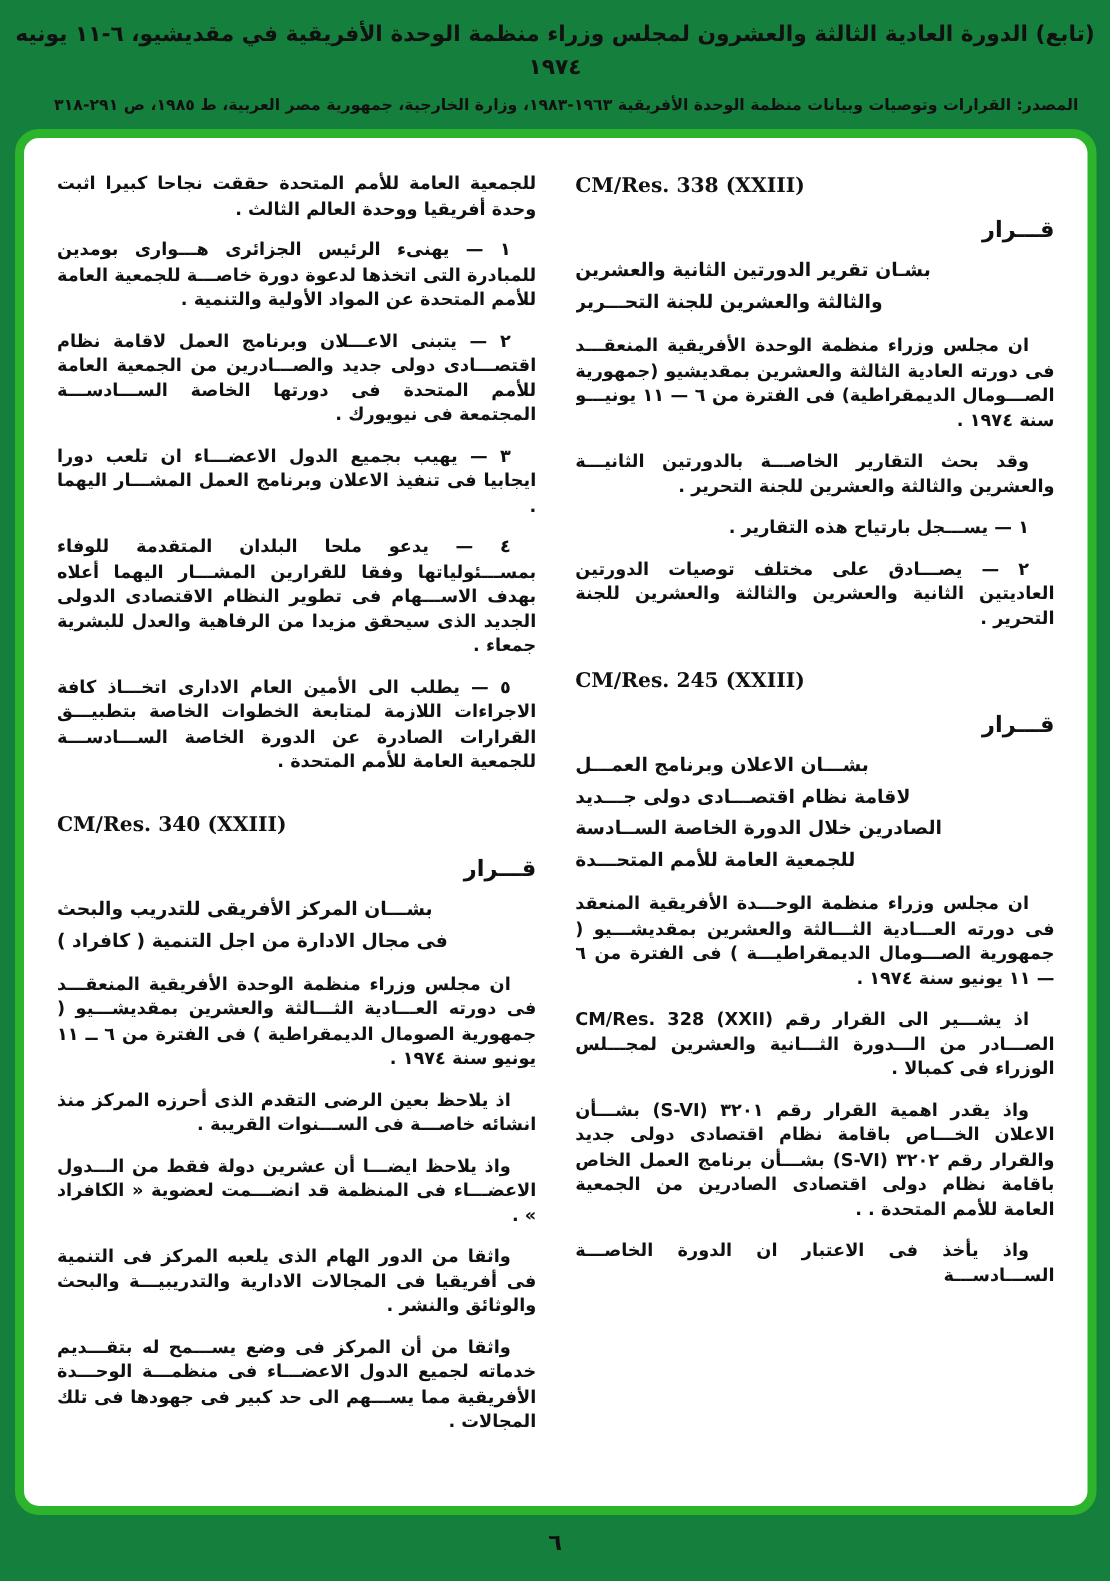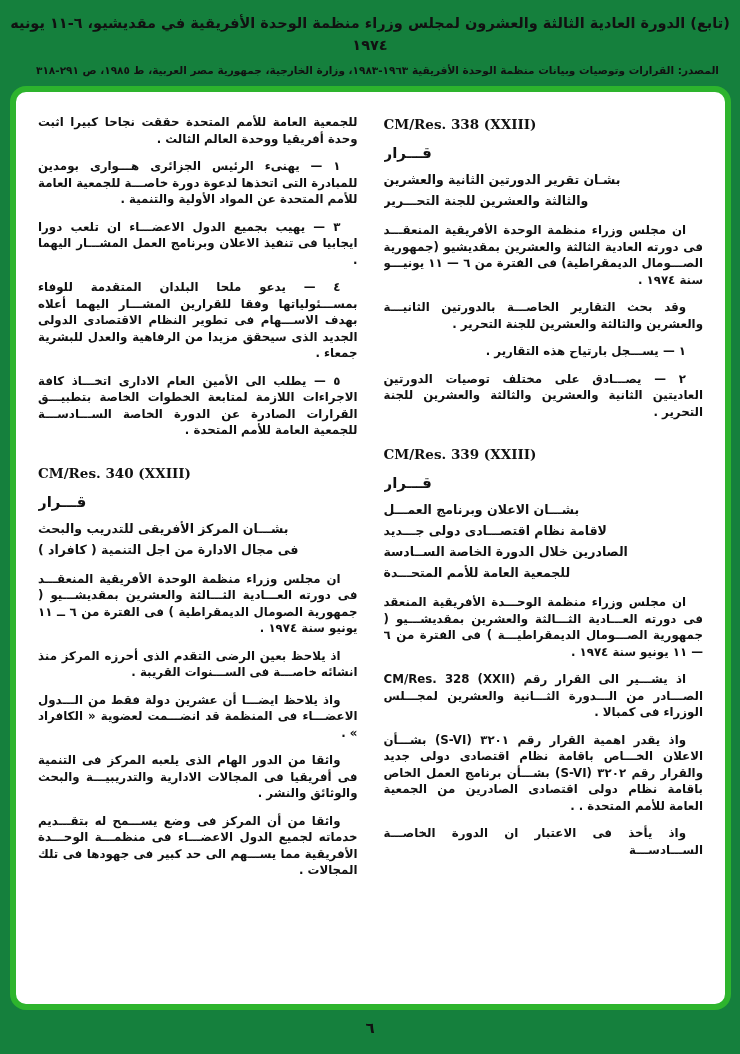--- a/index.html
+++ b/index.html
@@ -69,21 +69,21 @@
     direction: ltr;
     text-align: left;
     font-family: "DejaVu Serif", serif;
     font-weight: 700;
     font-size: 13.5px;
     margin: 2px 0 12px 0;
     unicode-bidi: embed;
   }
   .gap-top { margin-top: 26px; }
   .res-title {
-    text-align: left;
+    text-align: right;
     font-size: 15px;
     font-weight: 700;
     margin: 6px 0 8px 0;
   }
   .res-sub {
     text-align: left;
     font-weight: 700;
     font-size: 12.5px;
     line-height: 19px;
     margin: 0 0 2px 0;
@@ -130,37 +130,38 @@
         <h2 class="res-title">قـــرار</h2>
         <div class="sub-block">
           <div class="res-sub">بشـان تقرير الدورتين الثانية والعشرين</div>
           <div class="res-sub">والثالثة والعشرين للجنة التحـــرير</div>
         </div>
         <p class="body">ان مجلس وزراء منظمة الوحدة الأفريقية المنعقـــد فى دورته العادية الثالثة والعشرين بمقديشيو (جمهورية الصـــومال الديمقراطية) فى الفترة من ٦ — ١١ يونيـــو سنة ١٩٧٤ .</p>
         <p class="body">وقد بحث التقارير الخاصـــة بالدورتين الثانيـــة والعشرين والثالثة والعشرين للجنة التحرير .</p>
         <p class="body">١ — يســـجل بارتياح هذه التقارير .</p>
         <p class="body">٢ — يصـــادق على مختلف توصيات الدورتين العاديتين الثانية والعشرين والثالثة والعشرين للجنة التحرير .</p>
 
-        <div class="res-ref gap-top">CM/Res. 339 (XXIII)</div>
+        <div class="res-ref gap-top">CM/Res. 245 (XXIII)</div>
         <h2 class="res-title">قـــرار</h2>
         <div class="sub-block">
           <div class="res-sub">بشـــان الاعلان وبرنامج العمـــل</div>
           <div class="res-sub">لاقامة نظام اقتصـــادى دولى جـــديد</div>
           <div class="res-sub">الصادرين خلال الدورة الخاصة الســادسة</div>
           <div class="res-sub">للجمعية العامة للأمم المتحـــدة</div>
         </div>
         <p class="body">ان مجلس وزراء منظمة الوحـــدة الأفريقية المنعقد فى دورته العـــادية الثـــالثة والعشرين بمقديشـــيو ( جمهورية الصـــومال الديمقراطيـــة ) فى الفترة من ٦ — ١١ يونيو سنة ١٩٧٤ .</p>
         <p class="body">اذ يشـــير الى القرار رقم CM/Res. 328 (XXII) الصـــادر من الـــدورة الثـــانية والعشرين لمجـــلس الوزراء فى كمبالا .</p>
         <p class="body">واذ يقدر اهمية القرار رقم ٣٢٠١ (S-VI) بشـــأن الاعلان الخـــاص باقامة نظام اقتصادى دولى جديد والقرار رقم ٣٢٠٢ (S-VI) بشـــأن برنامج العمل الخاص باقامة نظام دولى اقتصادى الصادرين من الجمعية العامة للأمم المتحدة . .</p>
         <p class="body">واذ يأخذ فى الاعتبار ان الدورة الخاصـــة الســـادســـة</p>
       </section>
 
       <section class="col">
         <p class="body no-indent">للجمعية العامة للأمم المتحدة حققت نجاحا كبيرا اثبت وحدة أفريقيا ووحدة العالم الثالث .</p>
         <p class="body">١ — يهنىء الرئيس الجزائرى هـــوارى بومدين للمبادرة التى اتخذها لدعوة دورة خاصـــة للجمعية العامة للأمم المتحدة عن المواد الأولية والتنمية .</p>
+        <p class="body">٢ — يتبنى الاعـــلان وبرنامج العمل لاقامة نظام اقتصـــادى دولى جديد والصـــادرين من الجمعية العامة للأمم المتحدة فى دورتها الخاصة الســـادســـة المجتمعة فى نيويورك .</p>
         <p class="body">٣ — يهيب بجميع الدول الاعضـــاء ان تلعب دورا ايجابيا فى تنفيذ الاعلان وبرنامج العمل المشـــار اليهما .</p>
         <p class="body">٤ — يدعو ملحا البلدان المتقدمة للوفاء بمســـئولياتها وفقا للقرارين المشـــار اليهما أعلاه بهدف الاســـهام فى تطوير النظام الاقتصادى الدولى الجديد الذى سيحقق مزيدا من الرفاهية والعدل للبشرية جمعاء .</p>
         <p class="body">٥ — يطلب الى الأمين العام الادارى اتخـــاذ كافة الاجراءات اللازمة لمتابعة الخطوات الخاصة بتطبيـــق القرارات الصادرة عن الدورة الخاصة الســـادســـة للجمعية العامة للأمم المتحدة .</p>
 
         <div class="res-ref gap-top">CM/Res. 340 (XXIII)</div>
         <h2 class="res-title">قـــرار</h2>
         <div class="sub-block">
           <div class="res-sub">بشـــان المركز الأفريقى للتدريب والبحث</div>
           <div class="res-sub">فى مجال الادارة من اجل التنمية ( كافراد )</div>
         </div>

